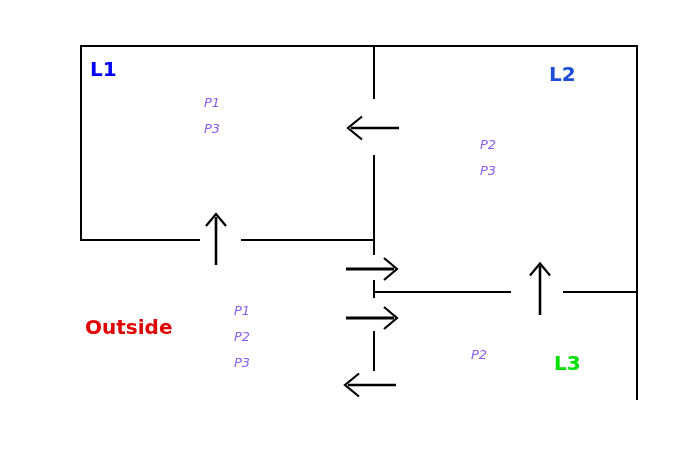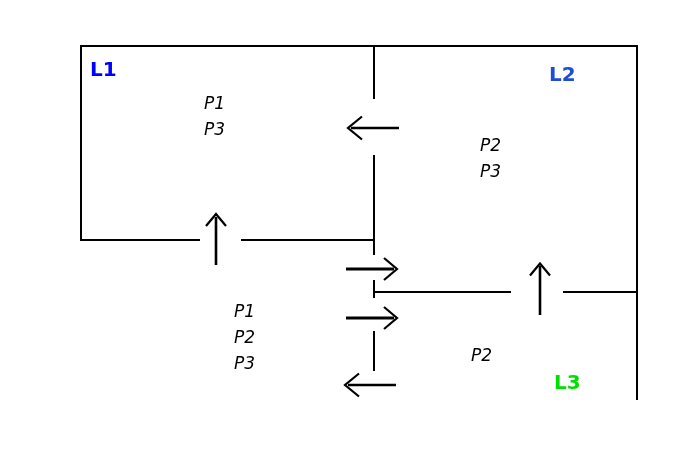--- a/index.html
+++ b/index.html
@@ -24,24 +24,24 @@
   .room-label {
     position: absolute;
     font-family: "DejaVu Sans", "Liberation Sans", sans-serif;
     font-weight: bold;
     font-size: 20px;
     line-height: 22px;
     white-space: nowrap;
   }
   .p-list {
     position: absolute;
-    color: #000000;
+    color: #8b5cf6;
     font-family: "DejaVu Sans", "Liberation Sans", sans-serif;
     font-style: italic;
-    font-size: 17px;
+    font-size: 13px;
     line-height: 26px;
     white-space: nowrap;
   }
 </style>
 </head>
 <body>
 
 <div class="stage">
 
   <svg width="689" height="476" viewBox="0 0 689 476">
@@ -90,22 +90,23 @@
         <line x1="368" y1="385" x2="320" y2="385" stroke-width="2.6"></line>
         <polyline points="331,373.5 317,385 331,396.5" stroke-width="2.2"></polyline>
       </g>
     </g>
   </svg>
 
   <div class="room-label" style="left: 62px; top: 58px; color: rgb(0, 0, 255);">L1</div>
 
   <div class="room-label" style="left: 521px; top: 63px; color: #1d4ed8;">L2</div>
 
-  <div class="room-label" style="left: 526px; top: 371px; color: rgb(0, 224, 0);">L3</div>
+  <div class="room-label" style="left: 526px; top: 352px; color: rgb(0, 224, 0);">L3</div>
 
+  <div class="room-label" style="left: 57px; top: 316px; color: rgb(224, 0, 0);">Outside</div>
 
   <div class="p-list" style="left:176px; top:90px;">
     <div>P1</div>
     <div>P3</div>
   </div>
 
   <div class="p-list" style="left:452px; top:132px;">
     <div>P2</div>
     <div>P3</div>
   </div>

